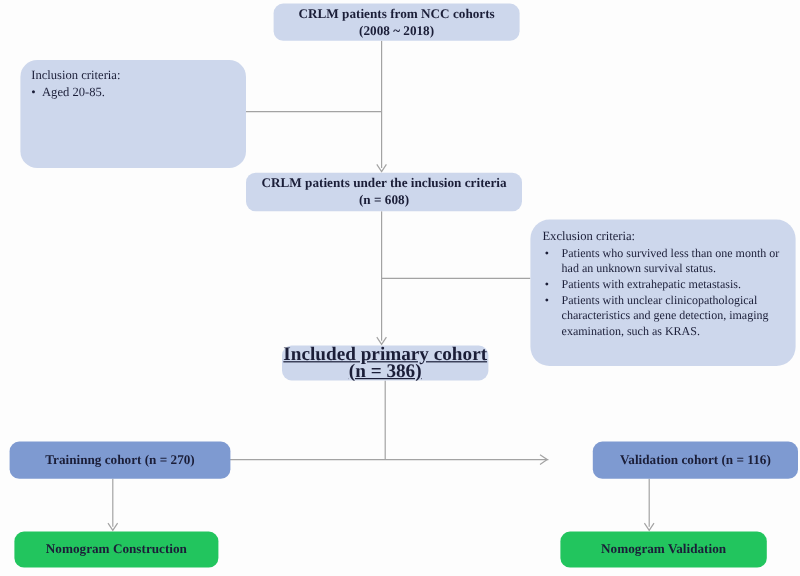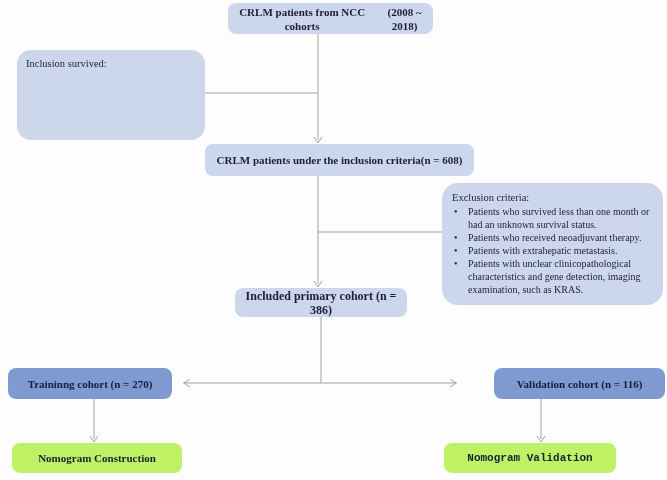--- a/index.html
+++ b/index.html
@@ -3,36 +3,36 @@
 <meta charset="utf-8">
 <style>
   html,body { margin:0; padding:0; background:#ffffff; }
   #canvas {
     position:relative; width:667px; height:480px; background:#fdfdfd;
     font-family:"Liberation Serif","DejaVu Serif",serif; color:#1b1e38;
     overflow:hidden;
   }
   .box { position:absolute; box-sizing:border-box; background:#cdd7ec; border-radius:8px; }
   .center-label {
-    display:flex; flex-direction:row; align-items:center; justify-content:center;
+    display:flex; flex-direction:column; align-items:center; justify-content:center;
     text-align:center; font-weight:bold; font-size:11px; line-height:14px;
   }
   .medium { background:#7e9ad1; }
-  .nomo   { background:#bef264; }
+  .nomo   { background:#22c55e; }
   .criteria { border-radius:14px; text-align:left; }
   .criteria .heading { font-size:10.5px; line-height:13.5px; }
   .criteria ul { margin:0; padding:0; list-style:none; }
   #inclusion-box { padding:7px 8px 4px 9px; font-size:10.5px; line-height:13.6px; }
   #inclusion-box li { padding-left:9px; position:relative; }
   #inclusion-box li::before { content:"\2022"; position:absolute; left:0; }
   #exclusion-box { padding:8px 8px 4px 10px; font-size:10px; line-height:13.1px; border-radius:16px; }
   #exclusion-box li { padding-left:16px; position:relative; }
   #exclusion-box li::before { content:"\2022"; position:absolute; left:2px; }
   #connector-layer { position:absolute; left:0; top:0; pointer-events:none; }
-  #primary-box { font-size:12px; }
+  #primary-box { font-size:16px;text-decoration:underline; }
 </style>
 </head>
 <body>
 
 <div id="canvas">
 
   <svg id="connector-layer" width="667" height="480" viewBox="0 0 667 480">
     <g stroke="#a3a3a3" stroke-width="1" fill="none">
       <path d="M318 34 V140"></path>
       <path d="M314 137 L318 143 L322 137"></path>
@@ -50,53 +50,53 @@
       <path d="M537 436 L541 442 L545 436"></path>
     </g>
   </svg>
 
   <div class="box center-label" style="left:228px; top:3px; width:205px; height:31px;">
     <div>CRLM patients from NCC cohorts</div>
     <div>(2008 ~ 2018)</div>
   </div>
 
   <div id="inclusion-box" class="box criteria" style="left:17px; top:50px; width:188px; height:90px;">
-    <div class="heading">Inclusion survived:</div>
+    <div class="heading">Inclusion criteria:</div>
     <ul>
+      <li>Aged 20-85.</li>
     </ul>
   </div>
 
-  <div class="box center-label" style="left:205px; top:144px; width:269px; height:32px;">
+  <div class="box center-label" style="left:205px; top:144px; width:230px; height:32px;">
     <div>CRLM patients under the inclusion criteria</div>
     <div>(n = 608)</div>
   </div>
 
   <div id="exclusion-box" class="box criteria" style="left:442px; top:183px; width:221px; height:122px;">
     <div class="heading">Exclusion criteria:</div>
     <ul>
       <li>Patients who survived less than one month or had an unknown survival status.</li>
-      <li>Patients who received neoadjuvant therapy.</li>
       <li>Patients with extrahepatic metastasis.</li>
       <li>Patients with unclear clinicopathological characteristics and gene detection, imaging examination, such as KRAS.</li>
     </ul>
   </div>
 
   <div id="primary-box" class="box center-label" style="left:235px; top:288px; width:172px; height:29px;">
     <div>Included primary cohort (n = 386)</div>
   </div>
 
-  <div class="box center-label medium" style="left:8px; top:368px; width:164px; height:31px;">
+  <div class="box center-label medium" style="left:8px; top:368px; width:184px; height:31px;">
     <div>Traininng cohort  (n = 270)</div>
   </div>
 
   <div class="box center-label medium" style="left:457px; top:368px; width:171px; height:31px;margin-left:37px;">
     <div>Validation cohort (n = 116)</div>
   </div>
 
   <div class="box center-label nomo" style="left:12px; top:443px; width:170px; height:30px;">
     <div>Nomogram Construction</div>
   </div>
 
-  <div class="box center-label nomo" style="left:444px; top:443px; width:172px; height:30px;font-family:Liberation Mono, monospace;">
+  <div class="box center-label nomo" style="left:467px; top:443px; width:172px; height:30px;">
     <div>Nomogram Validation</div>
   </div>
 
 </div>
 
 </body></html>

